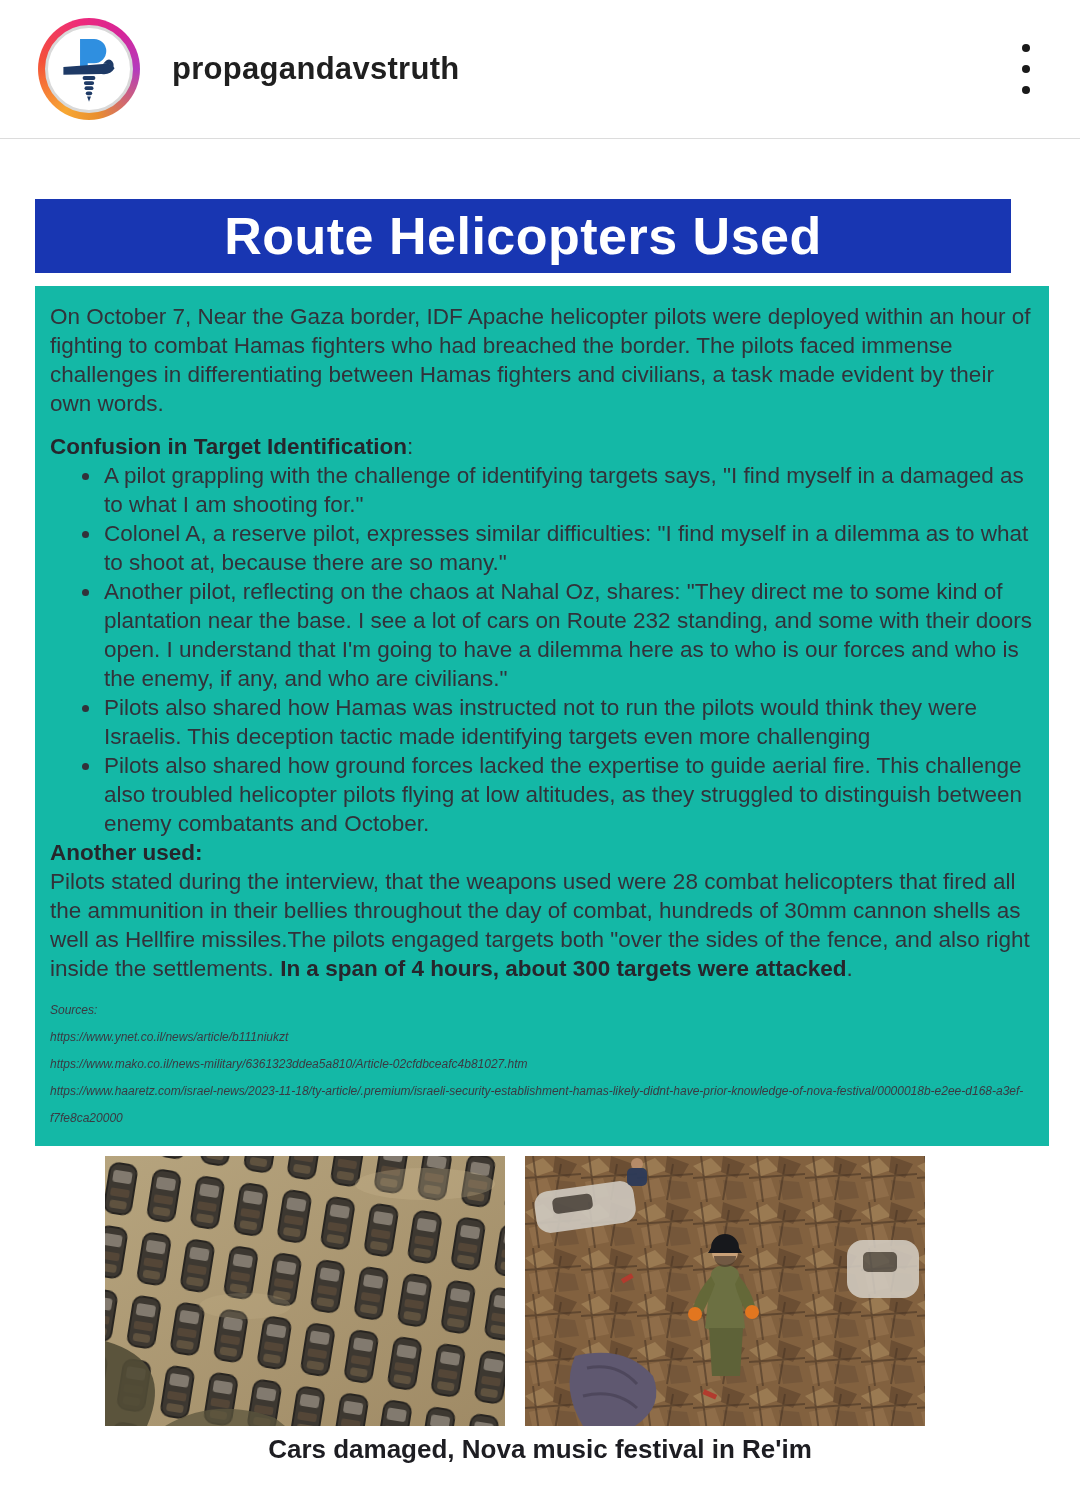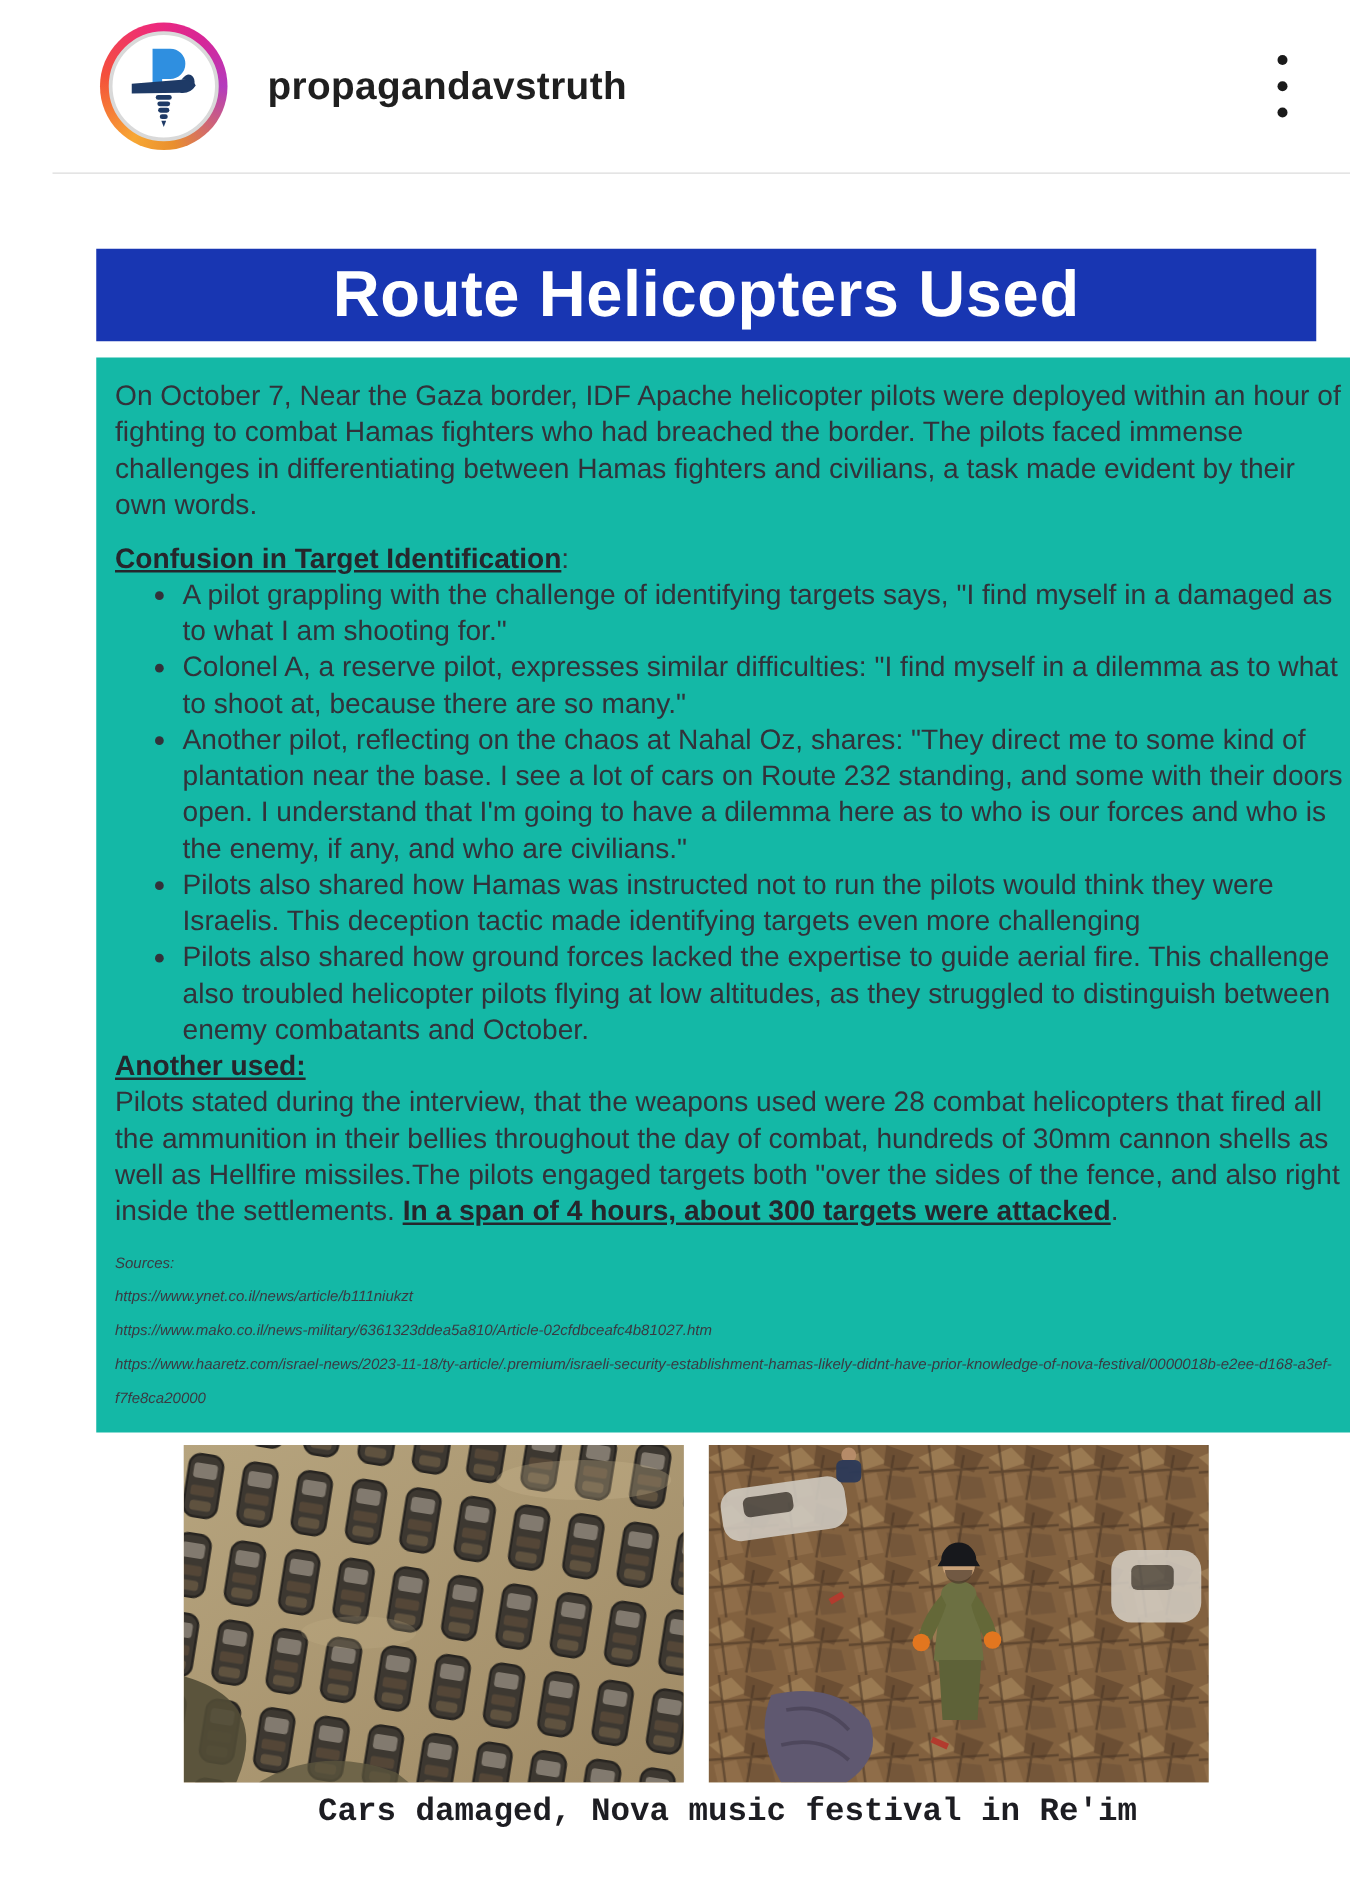--- a/index.html
+++ b/index.html
@@ -1,18 +1,18 @@
 <!DOCTYPE html>
 <html><head>
 <meta charset="utf-8">
 <style>
   * { margin:0; padding:0; box-sizing:border-box; }
   html,body { background:#ffffff; }
   body { width:1080px; font-family:"Liberation Sans", sans-serif; color:#32323a; }
-  .page { width:1080px; min-height:1509px; background:#fff; position:relative;padding-left:42px; }
+  .page { width:1080px; min-height:1509px; background:#fff; position:relative; }
 
   
   .post-header { height:138px; display:flex; align-items:center; padding:0 40px 0 38px; }
   .avatar-ring { width:102px; height:102px; border-radius:50%; flex:0 0 auto;
     background:conic-gradient(from 210deg, #f7a733, #f4503a 70deg, #ee2a7b 140deg, #d62598 190deg, #b43bbd 240deg, #e98f2e 320deg, #f7a733);
     display:flex; align-items:center; justify-content:center; cursor:pointer; }
   .avatar-inner { width:88px; height:88px; border-radius:50%; background:#fff;
     border:3px solid #d9d9d9; display:flex; align-items:center; justify-content:center; }
   .avatar-inner svg { width:64px; height:72px; display:block; }
   .username { margin-left:32px; font-size:31px; font-weight:700; color:#1f1f1f; letter-spacing:.3px; cursor:pointer; }
@@ -24,32 +24,32 @@
   
   .banner { margin:60px 0 0 35px; width:976px; height:74px; background:#1836b2;
     display:flex; align-items:center; justify-content:center; }
   .banner span { color:#ffffff; font-size:52px; font-weight:700; letter-spacing:.5px; }
 
   
   .panel { margin:13px 0 0 35px; width:1014px; background:#14b8a6; padding:16px 15px 14px 15px; }
   .panel p, .panel li { font-size:22.5px; line-height:29px; }
   .intro { margin-bottom:14px; }
   .h { margin-top:0; }
-  .b { font-weight:700; color:#26262c;text-decoration:underline; }
+  .b { font-weight:700; color:#26262c; }
   .panel ul { list-style:disc outside; padding-left:52px; margin:0 0 0 0; }
   .panel li { padding-left:2px; }
   .weapons { }
   .sources { margin-top:14px; font-style:italic; color:#3a3a42; }
   .sources p { font-size:12px; line-height:27px; }
 
   
   .figures { display:flex; gap:20px; margin:10px 0 0 105px; }
   .figures figure { width:400px; height:270px; overflow:hidden; background:#a79272; }
   .figures svg { width:100%; height:100%; display:block; }
-  .caption { text-align:center; font-size:26px; font-weight:700; color:#1d1d22; margin-top:8px; width:1080px;font-family:Liberation Mono, monospace; }
+  .caption { text-align:center; font-size:26px; font-weight:700; color:#1d1d22; margin-top:8px; width:1080px; }
 </style>
 </head>
 <body>
 
 <div class="page">
 
   <header class="post-header">
     <div class="avatar-ring">
       <div class="avatar-inner">
 

